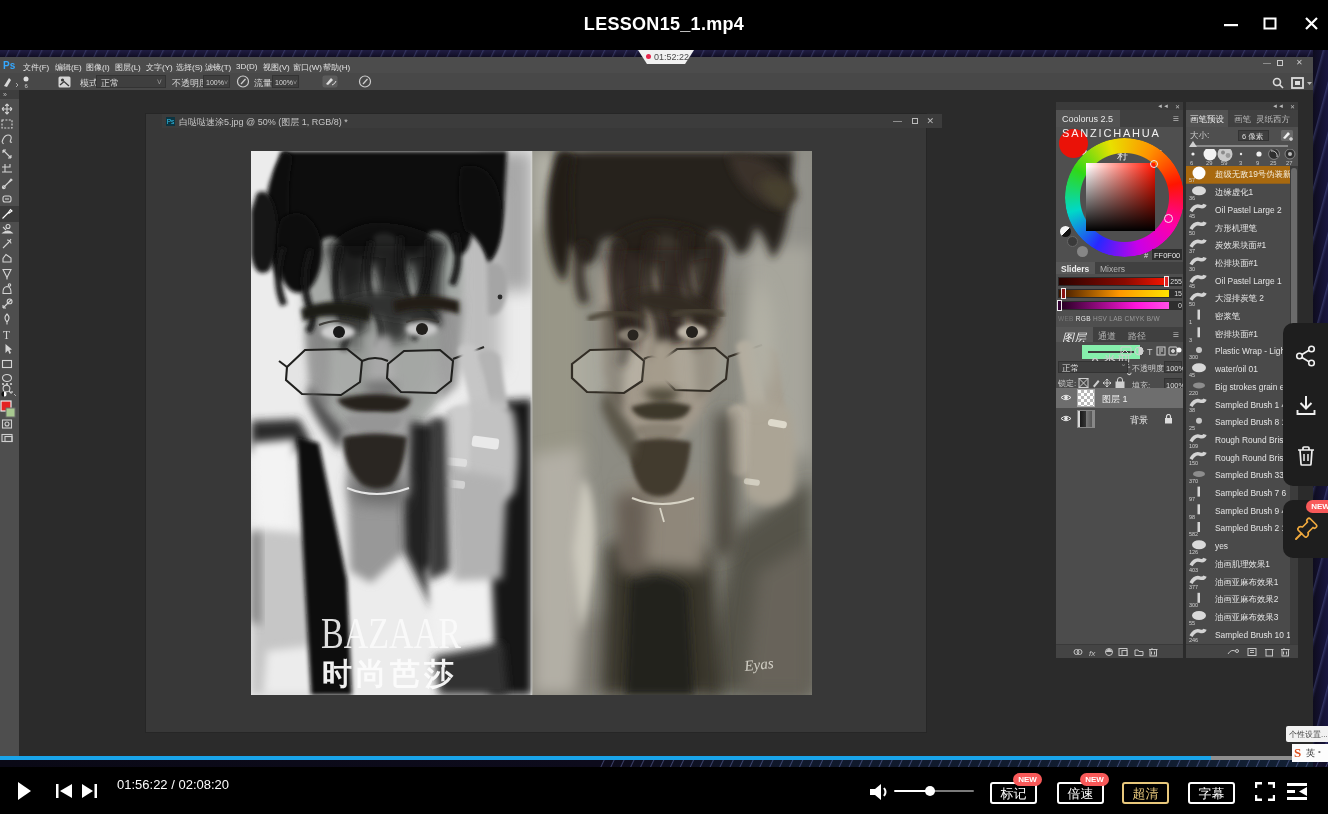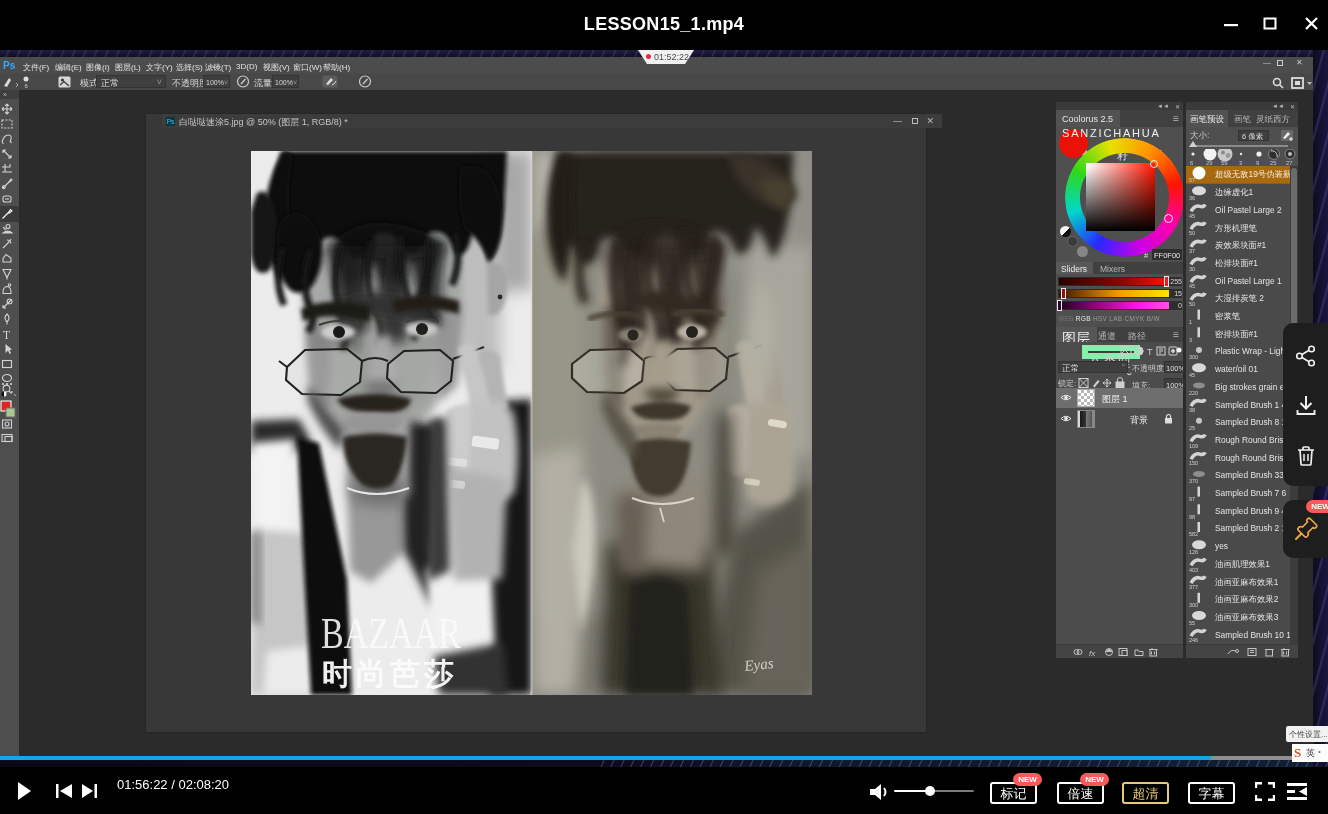--- a/index.html
+++ b/index.html
@@ -462,37 +462,37 @@
             background:linear-gradient(to top, #000 0%, rgba(0,0,0,0) 95%), linear-gradient(to right, #fff 0%, #ff1500 100%);"></div>
           <div class="abs" style="left:93.5px;top:33px;width:8px;height:8px;border:1.5px solid #f0f0f0;border-radius:50%;"></div>
           <div class="abs" style="left:108px;top:87px;width:9px;height:9px;border:1.5px solid #f0f0f0;border-radius:50%;"></div>
           <div class="abs" style="left:4px;top:99px;width:11px;height:11px;border-radius:50%;background:linear-gradient(135deg,#f5f5f5 50%,#111 50%);"></div>
           <div class="abs" style="left:11px;top:109px;width:11px;height:11px;border-radius:50%;background:#3a3a3a;border:1px solid #666;"></div>
           <div class="abs" style="left:21px;top:119px;width:11px;height:11px;border-radius:50%;background:#868686;"></div>
           <span class="abs" style="left:88px;top:124px;font-size:7.5px;color:#ddd;">#</span>
           <span class="abs" style="left:96px;top:122px;width:30px;height:11px;background:#2e2e2e;color:#e8e8e8;font-size:7.5px;padding:1.5px 0 0 2px;">FF0F00</span>
         </div>
         <div style="height:12px;background:#404040;position:relative;">
-          <span style="position:absolute;left:0;top:0;height:12px;background:#585858;color:#eee;font-size:8.5px;padding:2px 6px 0 5px;">Sliders</span>
+          <span style="position:absolute;left:0;top:0;height:12px;background:#585858;color:#eee;font-size:8.5px;padding:2px 6px 0 5px;font-weight:bold;">Sliders</span>
           <span style="position:absolute;left:44px;top:2px;color:#b5b5b5;font-size:8.5px;">Mixers</span>
         </div>
         <div style="position:relative;height:53px;background:#4f4f4f;">
           <div class="abs" style="left:2px;top:3px;width:112px;height:9px;background:linear-gradient(to right,#2a0300,#8a0a00 60%,#ff1500);border:1px solid #2a2a2a;"></div>
           <div class="abs" style="left:108px;top:2px;width:5px;height:11px;background:#d22;border:1px solid #eee;"></div>
           <span class="abs" style="left:113px;top:3px;width:13px;height:9px;background:#2e2e2e;color:#ddd;font-size:7px;text-align:right;padding-top:1px;">255</span>
           <div class="abs" style="left:2px;top:15px;width:112px;height:9px;background:linear-gradient(to right,#3a1500,#ff9800 55%,#ffe400);border:1px solid #2a2a2a;"></div>
           <div class="abs" style="left:5px;top:14px;width:5px;height:11px;background:#811;border:1px solid #eee;"></div>
           <span class="abs" style="left:113px;top:15px;width:13px;height:9px;background:#2e2e2e;color:#ddd;font-size:7px;text-align:right;padding-top:1px;">15</span>
           <div class="abs" style="left:2px;top:27px;width:112px;height:9px;background:linear-gradient(to right,#20001e,#ff14dc 70%,#ff50e8);border:1px solid #2a2a2a;"></div>
           <div class="abs" style="left:1px;top:26px;width:5px;height:11px;background:#303;border:1px solid #eee;"></div>
           <span class="abs" style="left:113px;top:27px;width:13px;height:9px;background:#2e2e2e;color:#ddd;font-size:7px;text-align:right;padding-top:1px;">0</span>
           <div class="abs" style="left:2px;top:41px;font-size:6.5px;color:#9a9a9a;letter-spacing:0.3px;"><span style="color:#777;">WEB</span> <span style="color:#e8e8e8;">RGB</span> HSV LAB CMYK B/W</div>
         </div>
         <div style="height:15px;background:#404040;position:relative;">
-          <span style="position:absolute;left:0;top:0;height:15px;background:#565656;color:#eee;font-size:14px;padding:3px 7px 0 6px;">图层</span>
+          <span style="position:absolute;left:0;top:0;height:15px;background:#565656;color:#eee;font-size:12px;padding:3px 7px 0 6px;font-style:italic;">图层</span>
           <span style="position:absolute;left:42px;top:3px;color:#b5b5b5;font-size:9px;">通道</span>
           <span style="position:absolute;left:72px;top:3px;color:#b5b5b5;font-size:9px;">路径</span>
           <span style="position:absolute;right:4px;top:4px;font-size:7px;color:#bbb;">☰</span>
         </div>
         <div style="position:relative;height:302px;background:#4c4c4c;">
           <span class="abs" style="left:2px;top:3px;width:58px;height:12px;background:#3e3e3e;border:6px solid #86efac;color:#ccc;font-size:14px;padding:1.5px 0 0 3px;margin-left:24px;">ρ 类型 <span style="float:right;margin-right:2px;">˘</span></span>
           <svg class="abs" style="left:64px;top:3px;" width="62" height="12" viewBox="0 0 62 12">
             <g stroke="#cfcfcf" fill="none" stroke-width="1">
               <rect x="1" y="2" width="10" height="8" rx="1"></rect>
                 <path d="M2 8 l3 -3 l3 3"></path>

